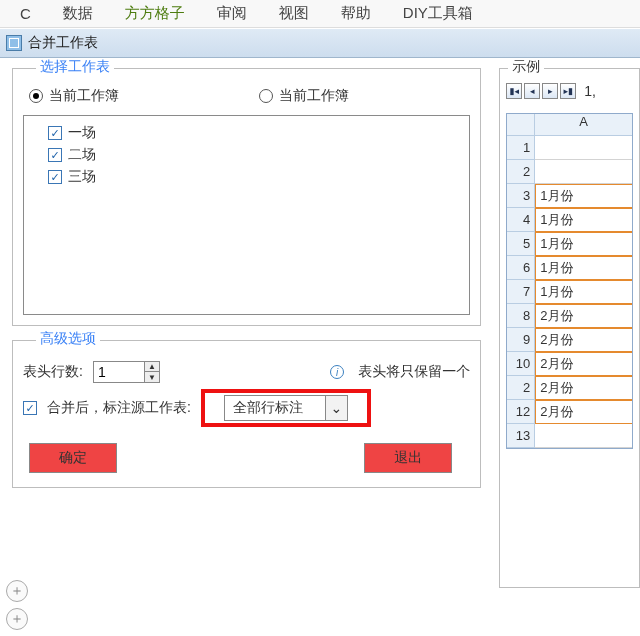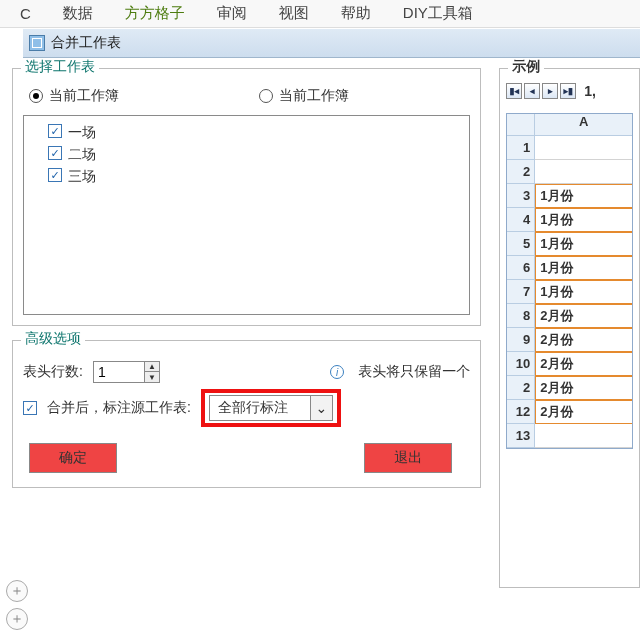--- a/index.html
+++ b/index.html
@@ -30,53 +30,52 @@
   }
   .menubar .mitem.active { color: #4d7c0f; }
   .titlebar {
     height: 30px;
     display: flex;
     align-items: center;
     background: linear-gradient(#dfeaf5, #cdddee);
     border-bottom: 1px solid #9fb6cc;
     padding-left: 6px;
     border-top: 1px solid #fff;
-    margin-left: 23px;
   }
   .titlebar .ticon {
     width: 16px; height: 16px;
     background: #8fbfe8;
     border: 1px solid #4a7ca8;
     margin-right: 6px;
     position: relative;
   }
   .titlebar .ticon::after{
     content:"";position:absolute;inset:2px;border:1px solid #fff;
   }
   .titlebar .ttext { font-size: 14px; color: #222; }
   .main {
     display: flex;
     padding: 10px 0 0 12px;
   }
   .leftcol { width: 480px; }
-  .rightcol { margin-left: 18px; width: 144px; font-weight: bold; }
+  .rightcol { margin-left: 18px; width: 144px; }
   .group {
     border: 1px solid #bdbdbd;
     position: relative;
     padding: 14px 10px 10px 10px;
     margin-bottom: 14px;
     background: #fff;
   }
   .group-title {
     position: absolute;
-    top: -11px; left: 8px;
+    top: -11px; left: 23px;
     background: #fff;
     padding: 0 4px;
     font-size: 14px;
-    color: #0f766e;
+    color: #3b82f6;
   }
   .radio-row {
     display: flex;
     gap: 140px;
     padding: 4px 6px 10px 6px;
   }
   .radio-opt { display: flex; align-items: center; gap: 6px; cursor: pointer; font-family: Liberation Serif, serif; }
   .radio-dot {
     width: 14px; height: 14px; border-radius: 50%;
     border: 1px solid #555; position: relative; background:#fff;
@@ -84,21 +83,21 @@
   .radio-opt.selected .radio-dot::after{
     content:"";position:absolute;inset:3px;border-radius:50%;background:#000;
   }
   .listbox {
     border: 1px solid #8a8a8a;
     height: 200px;
     background: #fff;
     padding: 6px 8px;
     overflow: auto;
   }
-  .listitem { display:flex; align-items:flex-start; gap:6px; padding:2px 16px; }
+  .listitem { display:flex; align-items:center; gap:6px; padding:2px 16px; }
   .chk {
     width:14px;height:14px;border:1px solid #3a76b5;background:#fff;
     display:inline-flex;align-items:center;justify-content:center;
     font-size:11px;color:#1a5fa8;line-height:1;
   }
   .chk.checked::after{content:"✓";}
   .statusbar {
     display:flex;align-items:center;margin-top:8px;gap:10px;
     color:#333;font-size:14px;
   }
@@ -113,21 +112,21 @@
   .spinbtns{display:flex;flex-direction:column;border-left:1px solid #888;}
   .spinbtns div{width:14px;height:10px;font-size:8px;display:flex;align-items:center;justify-content:center;background:#eee;cursor:pointer;}
   .spinbtns div:first-child{border-bottom:1px solid #888;}
   .info-ic{width:14px;height:14px;border-radius:50%;border:1px solid #3a7fbf;color:#3a7fbf;font-size:10px;font-style:italic;display:inline-flex;align-items:center;justify-content:center;margin-right:4px;}
   .combo{
     display:inline-flex;align-items:center;border:1px solid #888;height:26px;background:#fff;
   }
   .combo .ctext{padding:0 8px;min-width:100px;}
   .combo .cbtn{width:22px;height:100%;border-left:1px solid #888;display:flex;align-items:center;justify-content:center;background:#f2f2f2;cursor:pointer;}
   .redbox{
-    border:4px solid #e11; padding:2px 4px; display:inline-block;
+    border:4px solid #e11; padding:2px 19px; display:inline-block;
   }
   .btnrow{display:flex;justify-content:space-between;padding:10px 18px 4px 6px;}
   .btn{
     min-width:88px;height:30px;border:1px solid #888;background:#ef4444;
     display:flex;align-items:center;justify-content:center;cursor:pointer;
   }
   
   .ex-group{border:1px solid #bdbdbd;position:relative;padding:14px 6px 8px 6px;height:520px;}
   .ex-title{position:absolute;top:-11px;left:8px;background:#fff;padding:0 4px;}
   .navbar{display:flex;align-items:center;gap:2px;margin-bottom:14px;}

